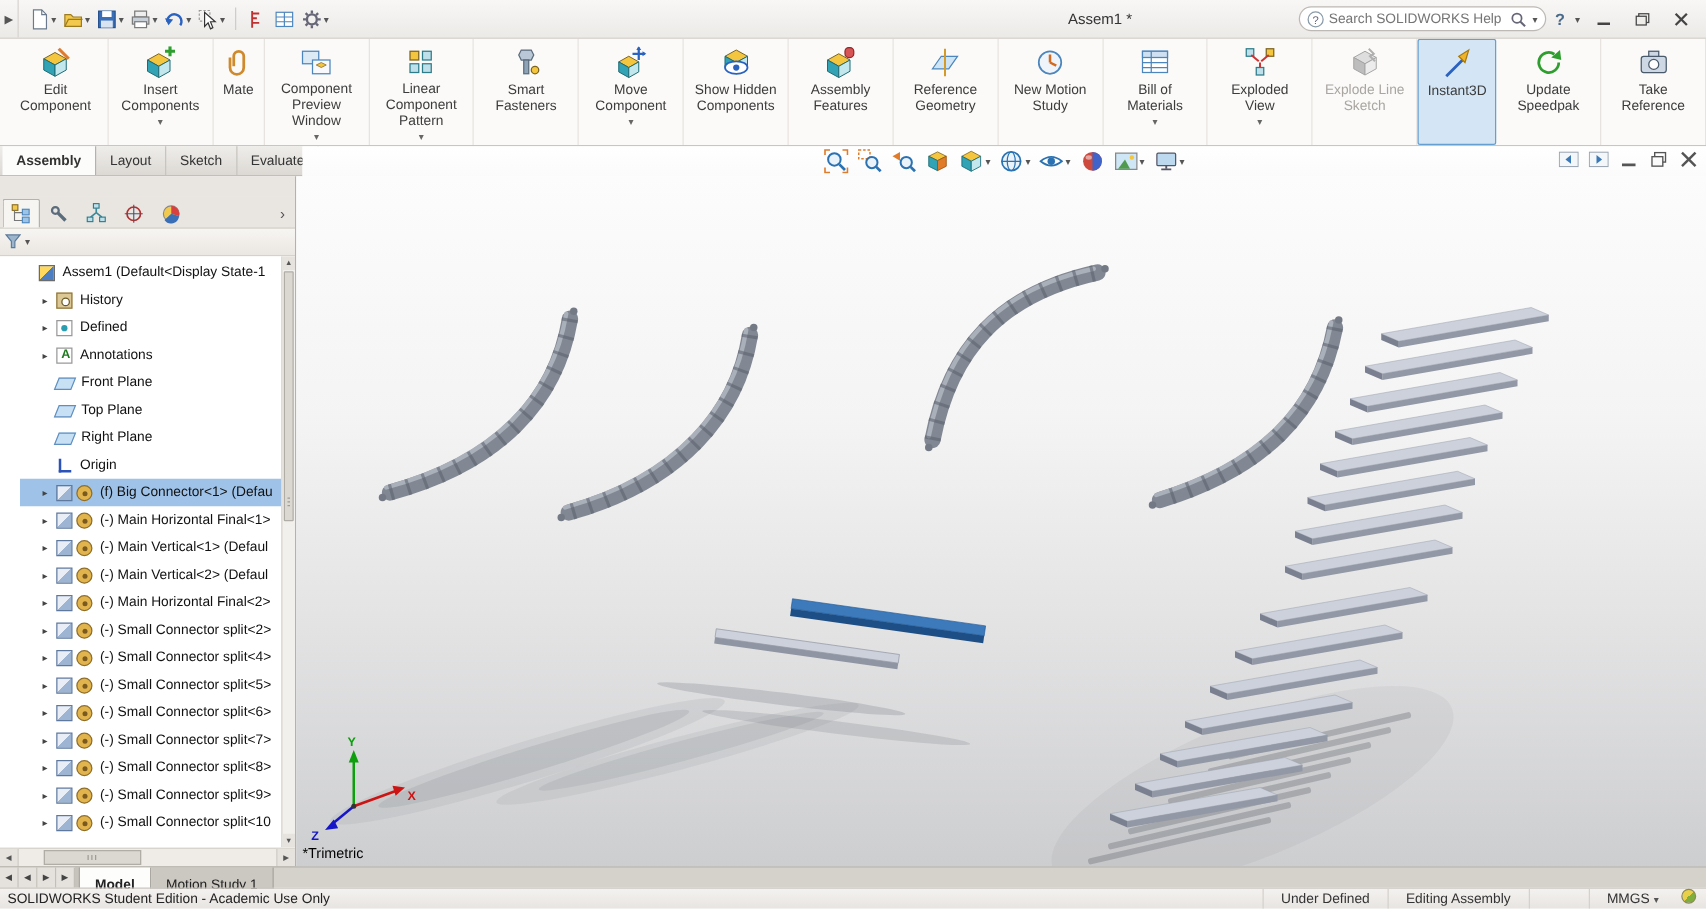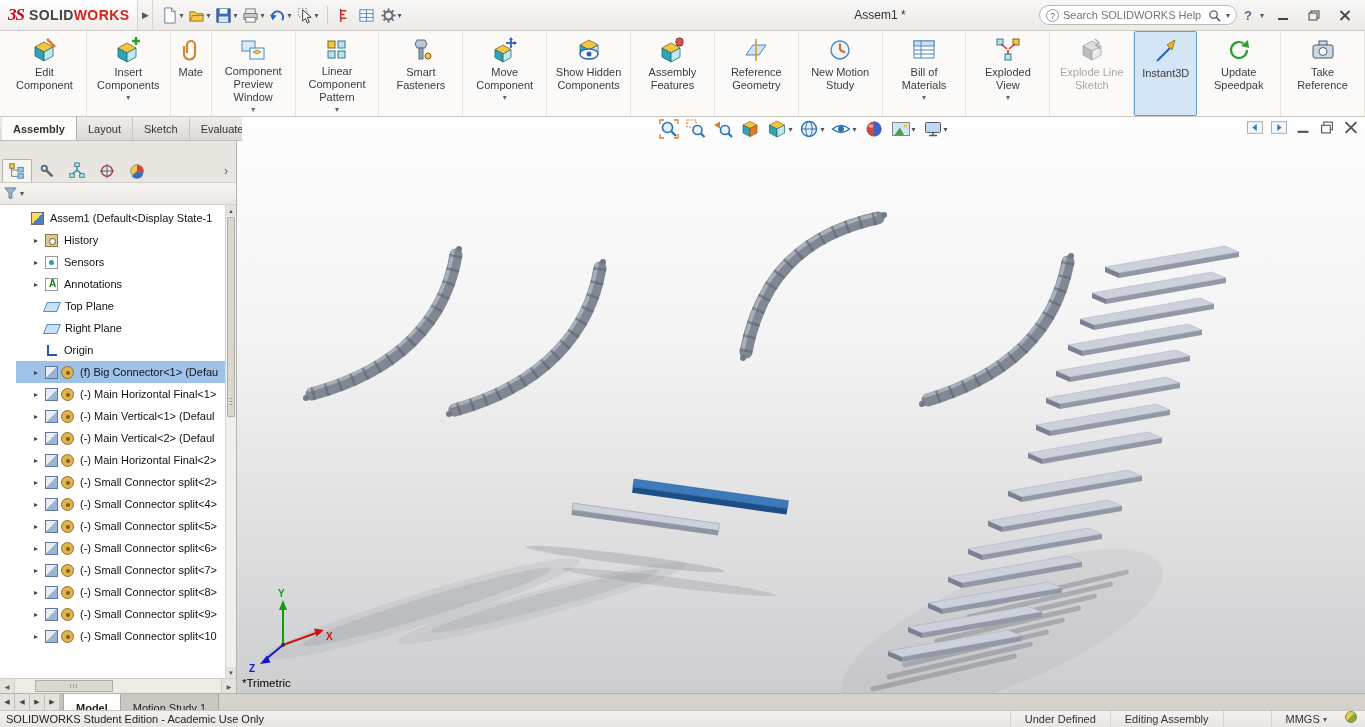--- a/index.html
+++ b/index.html
@@ -114,25 +114,20 @@
 .sitem{padding:0 14px;border-left:1px solid #d5d1cc;height:100%;display:flex;align-items:center;color:#333;white-space:nowrap}
 .sspacer{width:48px;height:100%;border-left:1px solid #d5d1cc}
 .sball{width:12px;height:12px;border-radius:50%;background:linear-gradient(135deg,#e8d04a 0 50%,#7fae3e 50%);border:1px solid #8a8a5a;margin:0 8px 0 4px}
 </style>
 </head>
 <body>
 
 <div id="app">
 
   <div id="titlebar">
-    <div class="brand">
-      <span class="dslogo">3S</span>
-      <span class="sw1">SOLID</span>
-        <span class="sw2">WORKS</span>
-    </div>
     <div class="tb-exp">▶</div>
     <div class="qat">
       <span class="qbtn">
         <svg viewBox="0 0 18 18">
             <path d="M4,1 h7 l4,4 v12 h-11 z" fill="#fff" stroke="#6b7a8c"></path>
             <path d="M11,1 v4 h4" fill="none" stroke="#6b7a8c"></path>
           </svg>
         <span class="caret">▾</span>
       </span>
       <span class="qbtn">
@@ -608,30 +603,36 @@
               <span class="texp">▸</span>
               <span class="ti ti-history"></span>
 
               <span class="tlabel">History</span>
             </div>
 
             <div class="trow child">
               <span class="texp">▸</span>
               <span class="ti ti-sensors"></span>
 
-              <span class="tlabel">Sensors</span>
+              <span class="tlabel">Defined</span>
             </div>
 
             <div class="trow child">
               <span class="texp">▸</span>
               <span class="ti ti-annot"></span>
 
               <span class="tlabel">Annotations</span>
             </div>
 
+            <div class="trow child">
+              <span class="texp"></span>
+              <span class="ti ti-plane"></span>
+
+              <span class="tlabel">Front Plane</span>
+            </div>
 
             <div class="trow child">
               <span class="texp"></span>
               <span class="ti ti-plane"></span>
 
               <span class="tlabel">Top Plane</span>
             </div>
 
             <div class="trow child">
               <span class="texp"></span>

